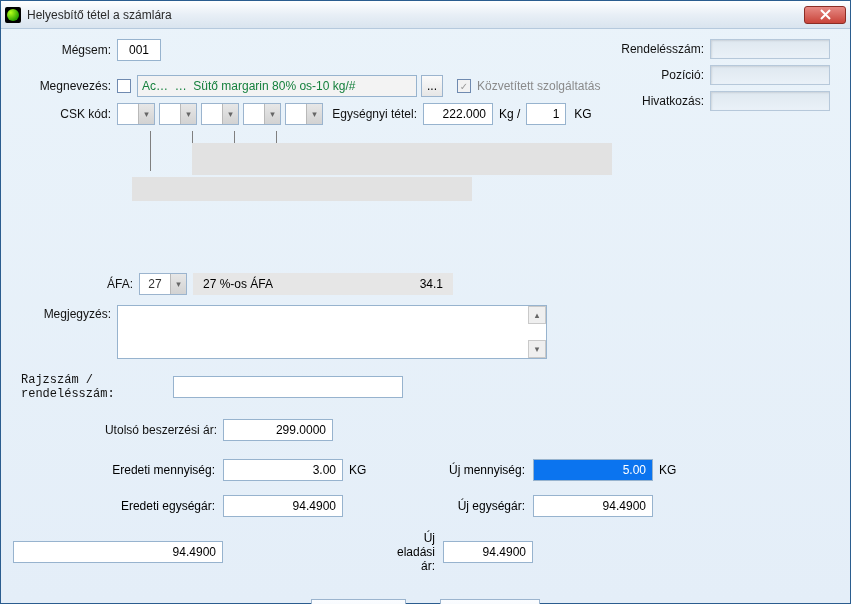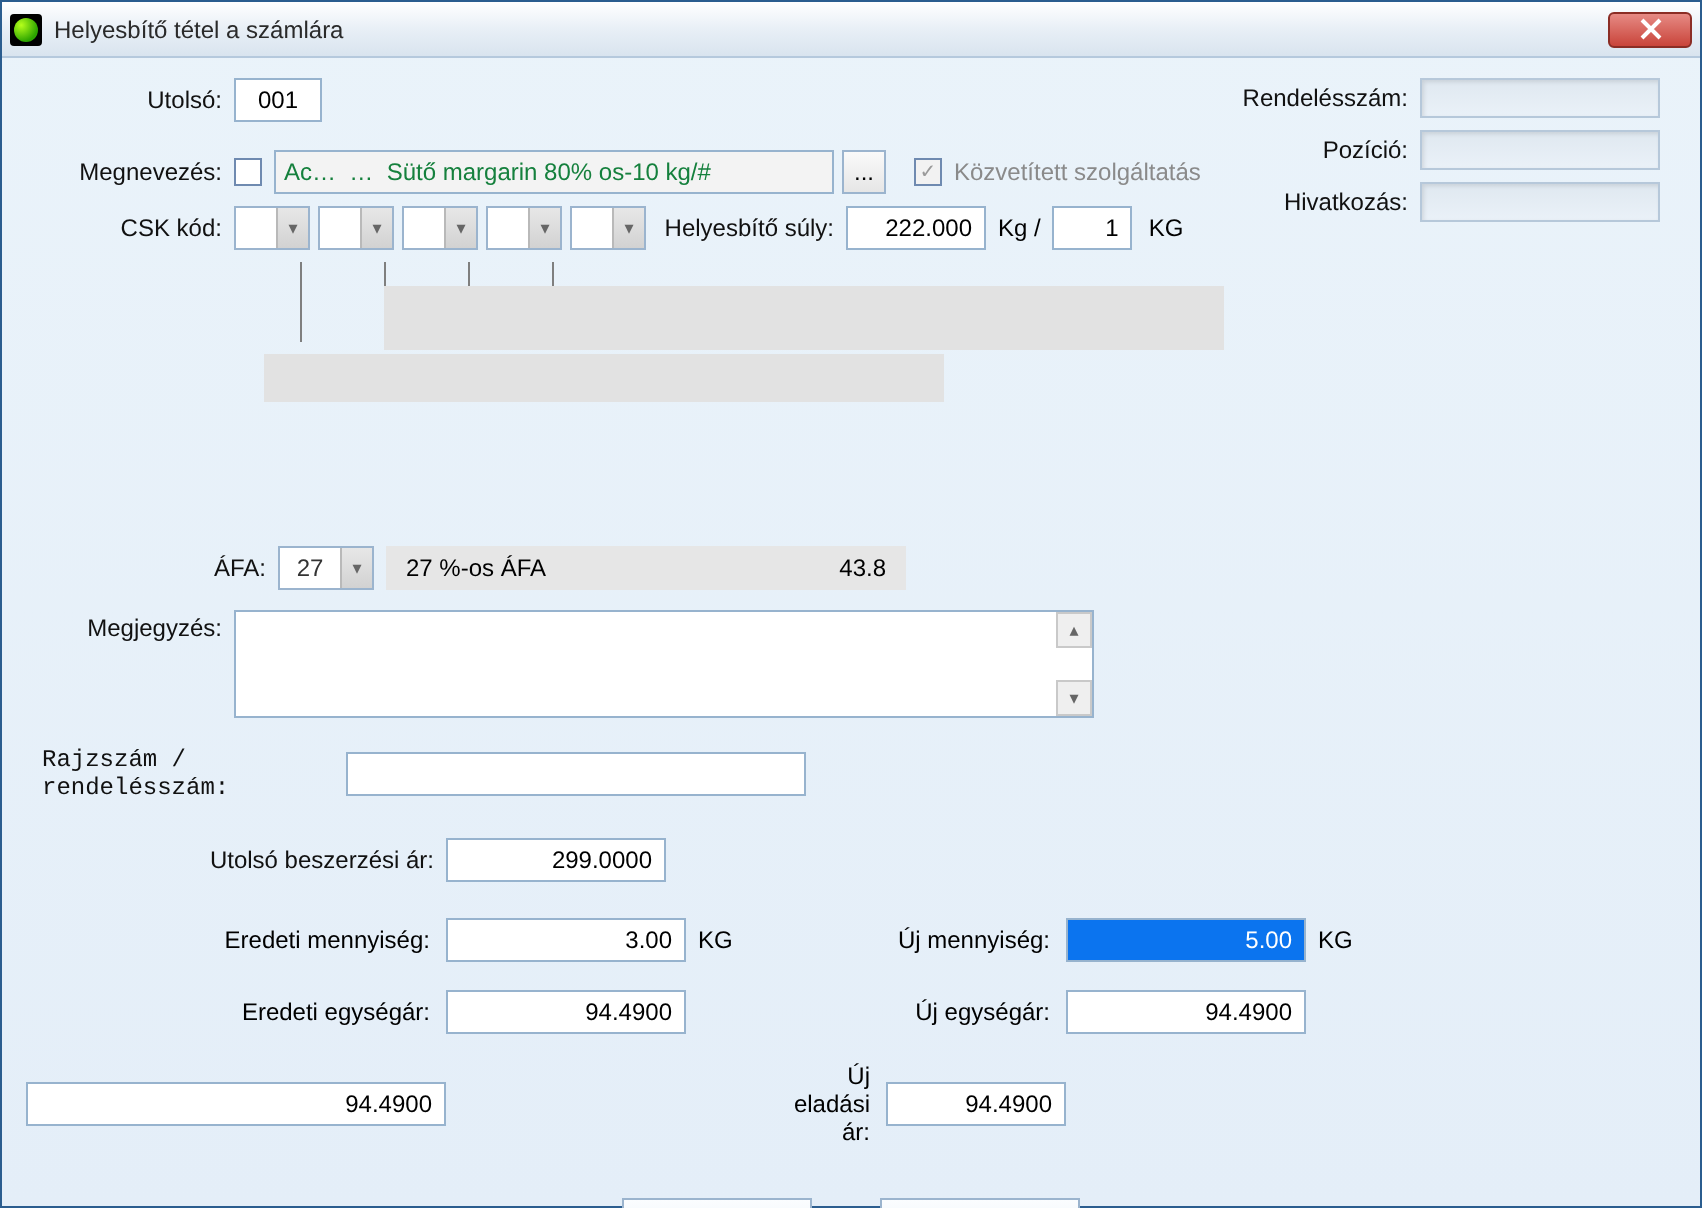--- a/index.html
+++ b/index.html
@@ -147,21 +147,21 @@
         <div class="lbl" style="width:104px">Pozíció:</div>
         <div class="recessed"></div>
       </div>
       <div class="tr-row">
         <div class="lbl" style="width:104px">Hivatkozás:</div>
         <div class="recessed"></div>
       </div>
     </div>
 
     <div class="row">
-      <div class="lbl" style="width:104px">Utolsó:</div>
+      <div class="lbl" style="width:104px">Mégsem:</div>
       <input class="inp center" style="width: 44px;" value="001">
     </div>
 
     <div class="row" style="margin-top:14px;">
       <div class="lbl" style="width:104px">Megnevezés:</div>
       <div class="chk"></div>
       <input class="inp ro" style="width: 280px; margin-left: 6px;" value="Ac…  …  Sütő margarin 80% os-10 kg/#">
       <div class="btn-small" style="margin-left:4px;">
         <span>...</span>
       </div>
@@ -184,21 +184,21 @@
           <div class="dd-arrow">▾</div>
         </div>
       <div class="dd" style="margin-left:4px">
           <div class="dd-txt"></div>
           <div class="dd-arrow">▾</div>
         </div>
       <div class="dd" style="margin-left:4px">
           <div class="dd-txt"></div>
           <div class="dd-arrow">▾</div>
         </div>
-      <div class="lbl" style="width:94px; text-align:right; margin-left:6px;">Helyesbítő súly:</div>
+      <div class="lbl" style="width:94px; text-align:right; margin-left:6px;">Egységnyi tétel:</div>
       <input class="inp right" style="width: 70px;" value="222.000">
       <div style="margin:0 6px;">Kg /</div>
       <input class="inp right" style="width: 40px;" value="1">
       <div style="margin-left:8px;">KG</div>
     </div>
 
     <div class="divlines">
       <div class="vline" style="left:18px;"></div>
       <div class="vline" style="left:60px;"></div>
       <div class="vline" style="left:102px;"></div>
@@ -208,21 +208,21 @@
     </div>
 
     <div class="vat-row">
       <div class="lbl" style="width:126px">ÁFA:</div>
       <div class="dd" style="width:48px">
         <div class="dd-txt">27</div>
         <div class="dd-arrow">▾</div>
       </div>
       <div class="vat-desc">
         <span>27 %-os ÁFA</span>
-        <span>43.8</span>
+        <span>34.1</span>
       </div>
     </div>
 
     <div class="row" style="align-items:flex-start; margin-top:10px;">
       <div class="lbl" style="width:104px; padding-top:2px;">Megjegyzés:</div>
       <div class="textarea">
         <div class="scroll-up">▴</div>
         <div class="scroll-down">▾</div>
       </div>
     </div>

